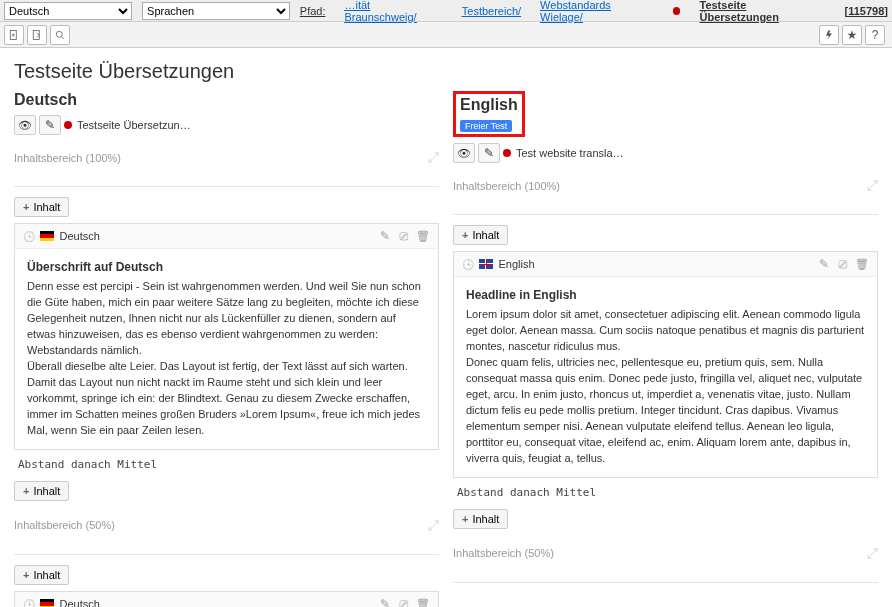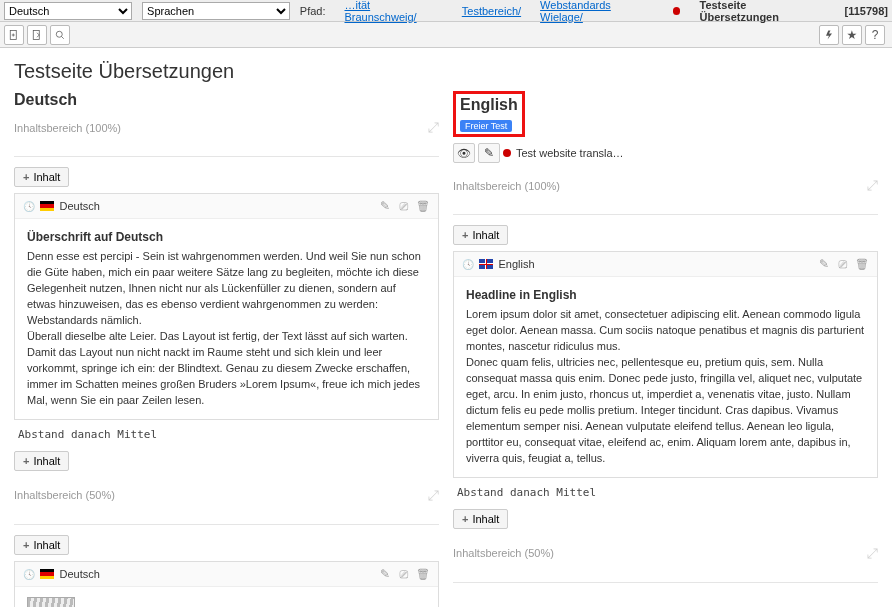--- a/index.html
+++ b/index.html
@@ -1,20 +1,20 @@
 <!DOCTYPE html>
 <html><head>
 <meta charset="utf-8">
 <style>
   * { box-sizing: border-box; margin: 0; padding: 0; }
   body { font-family: "Helvetica Neue", Arial, sans-serif; font-size: 12px; color: #333; background: #fff; width: 892px; }
   
   .topbar { display:flex; align-items:center; gap:10px; padding: 4px; background: #eee; border-bottom:1px solid #ccc; height:22px;}
   .topbar select { height:18px; font-size:11px; background:#fff; border:1px solid #aaa;}
-  .path { margin-left:auto; font-size:11px; display:flex; align-items:center; gap:19px;}
+  .path { margin-left:auto; font-size:11px; display:flex; align-items:center; gap:19px;text-decoration:underline;}
   .path a { color:#06c; text-decoration:underline; }
   .red-dot { width:8px; height:8px; border-radius:50%; background:#c00; display:inline-block;}
   
   .iconbar { display:flex; align-items:center; padding:4px; background:#f3f3f3; border-bottom:1px solid #ccc; height:26px;}
   .ibtn { width:20px; height:20px; border:1px solid #bbb; background:#fff; margin-right:3px; display:flex; align-items:center; justify-content:center; font-size:12px; color:#555; cursor:pointer; border-radius:2px;}
   .ibtn svg { width:12px; height:12px; }
   .iconbar .right { margin-left:auto; display:flex;}
   
   .page-title { font-size:20px; font-weight:normal; padding:12px 14px 8px;}
   
@@ -109,20 +109,26 @@
     <div class="ibtn">?</div>
   </div>
 </div>
 
 <h1 class="page-title">Testseite Übersetzungen</h1>
 
 <div class="columns">
 
   <div class="col">
     <div class="col-heading">Deutsch</div>
+    <div class="toolbar-row">
+      <div class="tool-icon eye"></div>
+      <div class="tool-icon pencil"></div>
+      <span class="red-dot"></span>
+      <span class="toolbar-label">Testseite Übersetzun…</span>
+    </div>
 
     <div class="section-label">
       <span>Inhaltsbereich (100%)</span>
       <span class="expand">⤢</span>
     </div>
     <button class="add-btn">
         <span class="plus">+</span>
         <span>Inhalt</span>
       </button>
 

